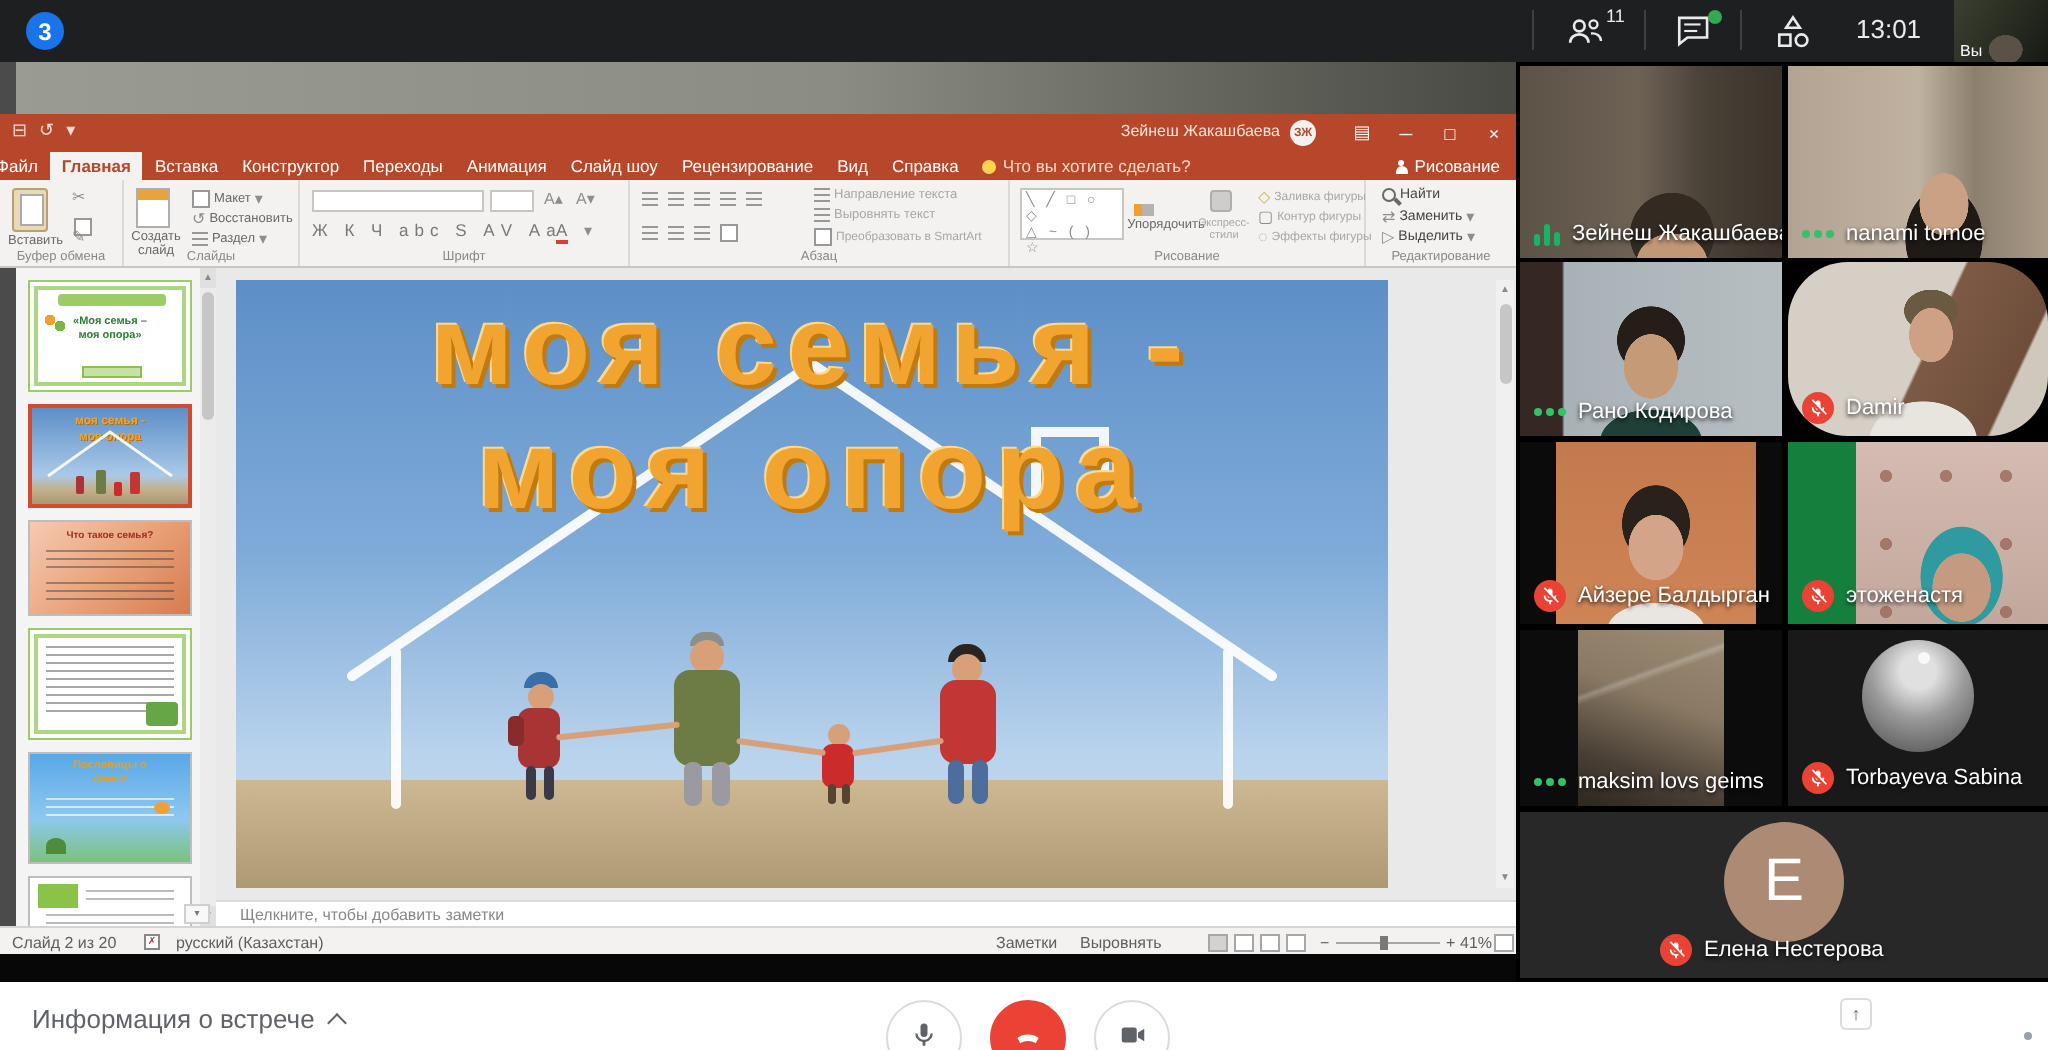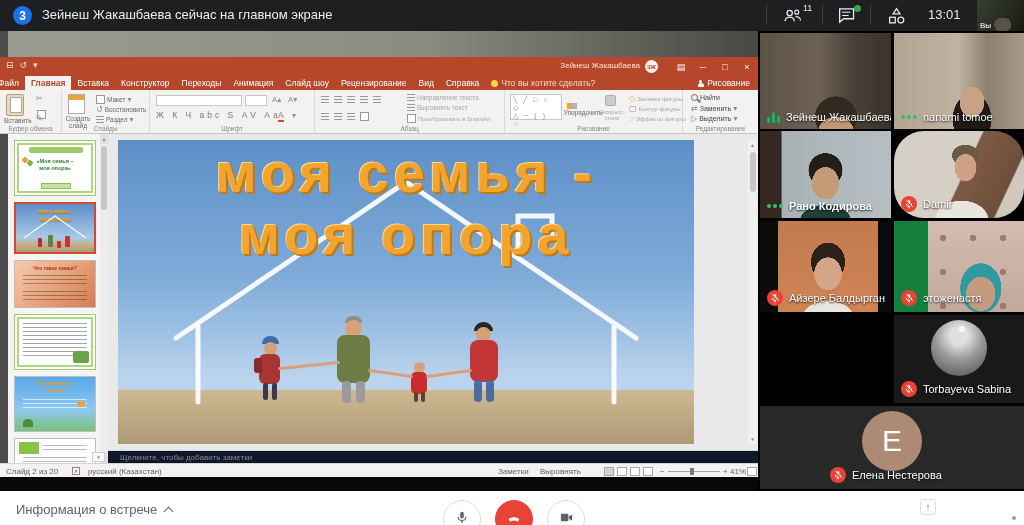--- a/index.html
+++ b/index.html
@@ -79,21 +79,21 @@
   .slide .ground{position:absolute;left:0;bottom:0;width:100%;height:54px;background:linear-gradient(180deg,#cdb892,#ad9a74);}
   .slide-title{position:absolute;left:0;top:2px;width:100%;text-align:center;font-weight:bold;
      font-size:56px;line-height:62px;letter-spacing:5px;color:#f1a42f;
      text-shadow:2px 2px 0 #c07a12, -1px -1px 0 #ffd98a;}
   .fig{position:absolute;border-radius:4px;}
   .head{border-radius:50%;background:#d7a078;}
   .vscroll{left:748px;top:140px;width:9px;height:304px;background:#f0f0f0;}
   .vscroll .arr{position:absolute;left:0;width:9px;height:10px;color:#8a8a8a;font-size:5px;text-align:center;line-height:10px;}
   .vscroll .bar{position:absolute;left:1.5px;top:12px;width:6px;height:40px;background:#c6c6c6;border-radius:3px;}
 
-  .notes{left:108px;top:450px;width:650px;height:13px;background:#0f172a;border-top:1px solid #d9d9d9;padding-left:15px;}
+  .notes{left:108px;top:450px;width:650px;height:13px;background:#ffffff;border-top:1px solid #d9d9d9;padding-left:15px;}
   .notes-text{position:absolute;left:12px;top:2px;font-size:8px;color:#8a8886;}
   .notes-collapse{left:92px;top:452px;width:13px;height:10px;background:#f8f8f8;border:1px solid #cfcfcf;
       color:#777;font-size:5px;text-align:center;line-height:9px;}
 
   
   .statusbar{left:0;top:463px;width:758px;height:14px;background:#f3f2f1;border-top:1px solid #d6d4d2;
      font-size:8px;color:#605e5c;}
   .sb{position:absolute;top:2.5px;white-space:nowrap;}
   .sb-ico{position:absolute;top:3px;width:8px;height:8px;border:1px solid #8a8886;background:#fff;font-size:5px;color:#c0392b;
      text-align:center;line-height:7px;}
@@ -126,21 +126,20 @@
      color:#5f6368;font-size:9px;text-align:center;line-height:14px;}
   .graydot{left:1012px;top:516px;width:4px;height:4px;border-radius:50%;background:#9aa0a6;}
 </style>
 </head>
 <body>
 
 <div id="stage">
 
   <div class="abs topbar">
     <div class="abs badge">3</div>
-    <div class="abs notif-text">Зейнеш Жакашбаева сейчас на главном экране</div>
 
     <div class="abs tb-sep" style="left:766px;"></div>
     <div class="abs tb-ico" style="left:783px;">
       <svg width="20" height="17" viewBox="0 0 24 20">
           <circle cx="8" cy="7" r="3.2" fill="none" stroke="#e8eaed" stroke-width="1.6"></circle>
           <path d="M2.5 17c0-3 2.5-5 5.5-5s5.5 2 5.5 5" fill="none" stroke="#e8eaed" stroke-width="1.6"></path>
           <circle cx="16.5" cy="6" r="2.4" fill="none" stroke="#e8eaed" stroke-width="1.4"></circle>
           <path d="M15 11.5c3-.5 6 1.5 6 4.5" fill="none" stroke="#e8eaed" stroke-width="1.4"></path>
         </svg>
     </div>
@@ -494,21 +493,21 @@
       <div class="plabel">
           <span class="dots"></span>
         <span class="pname">nanami tomoe</span>
         </div>
     </div>
 
     <div class="tile" style="left:2px;top:100px;width:131px;height:87px;
       background:radial-gradient(ellipse 21px 25px at 50% 60%, #c59a76 64%, rgba(0,0,0,0) 65%),
                  radial-gradient(ellipse 29px 29px at 50% 45%, #241d18 58%, rgba(0,0,0,0) 59%),
                  radial-gradient(ellipse 42px 26px at 50% 103%, #1f4038 60%, rgba(0,0,0,0) 61%),
-                 linear-gradient(90deg,#352822 0%,#352822 16%,#a8b2b6 17%,#b6bec2 100%);font-weight:bold;">
+                 linear-gradient(90deg,#352822 0%,#352822 16%,#a8b2b6 17%,#b6bec2 100%);">
       <div class="plabel">
           <span class="dots"></span>
         <span class="pname">Рано Кодирова</span>
         </div>
     </div>
 
     <div class="tile" style="left:136px;top:100px;width:130px;height:87px;
       background:radial-gradient(ellipse 17px 21px at 55% 42%, #cfa184 64%, rgba(0,0,0,0) 65%),
                  radial-gradient(ellipse 23px 18px at 55% 28%, #6b5a42 58%, rgba(0,0,0,0) 59%),
                  radial-gradient(ellipse 46px 34px at 52% 103%, #e8e4de 58%, rgba(0,0,0,0) 59%),
@@ -558,20 +557,29 @@
               <path d="M12 14.5a3 3 0 0 0 3-3V6a3 3 0 0 0-6 0v5.5a3 3 0 0 0 3 3z" fill="#fff"></path>
               <path d="M17.5 11.5a5.5 5.5 0 0 1-11 0H4.5a7.5 7.5 0 0 0 6.3 7.4V22h2.4v-3.1a7.5 7.5 0 0 0 6.3-7.4z" fill="#fff"></path>
               <line x1="4" y1="3" x2="21" y2="21" stroke="#ea4335" stroke-width="4"></line>
               <line x1="5.3" y1="2.2" x2="22" y2="19.5" stroke="#fff" stroke-width="2"></line>
             </svg>
           </span>
         <span class="pname">этоженастя</span>
         </div>
     </div>
 
+    <div class="tile" style="left:2px;top:284px;width:131px;height:88px;background:#0c0c0c;">
+      <div class="vid" style="left:22%;width:56%;
+        background:linear-gradient(160deg, rgba(255,255,255,0) 28%, rgba(255,255,255,.22) 30%, rgba(255,255,255,0) 33%),
+                   linear-gradient(200deg,#9c8c74 0%,#8a7a64 40%,#4a4036 75%,#2d2720 100%);"></div>
+      <div class="plabel">
+          <span class="dots"></span>
+        <span class="pname">maksim lovs geims</span>
+        </div>
+    </div>
 
     <div class="tile" style="left:136px;top:284px;width:130px;height:88px;background:#191919;">
       <div class="avatar-circle" style="left:50%;top:38%;transform:translate(-50%,-50%);width:56px;height:56px;
         background:radial-gradient(circle at 50% 28%, #e0e0e0 18%, #9a9a9a 48%, #4a4a4a 100%);"></div>
       <div style="position:absolute;left:50%;top:12%;width:6px;height:6px;border-radius:50%;background:#fff;opacity:.8;"></div>
       <div class="plabel">
           <span class="mic-off">
             <svg width="10" height="10" viewBox="0 0 24 24">
               <path d="M12 14.5a3 3 0 0 0 3-3V6a3 3 0 0 0-6 0v5.5a3 3 0 0 0 3 3z" fill="#fff"></path>
               <path d="M17.5 11.5a5.5 5.5 0 0 1-11 0H4.5a7.5 7.5 0 0 0 6.3 7.4V22h2.4v-3.1a7.5 7.5 0 0 0 6.3-7.4z" fill="#fff"></path>

